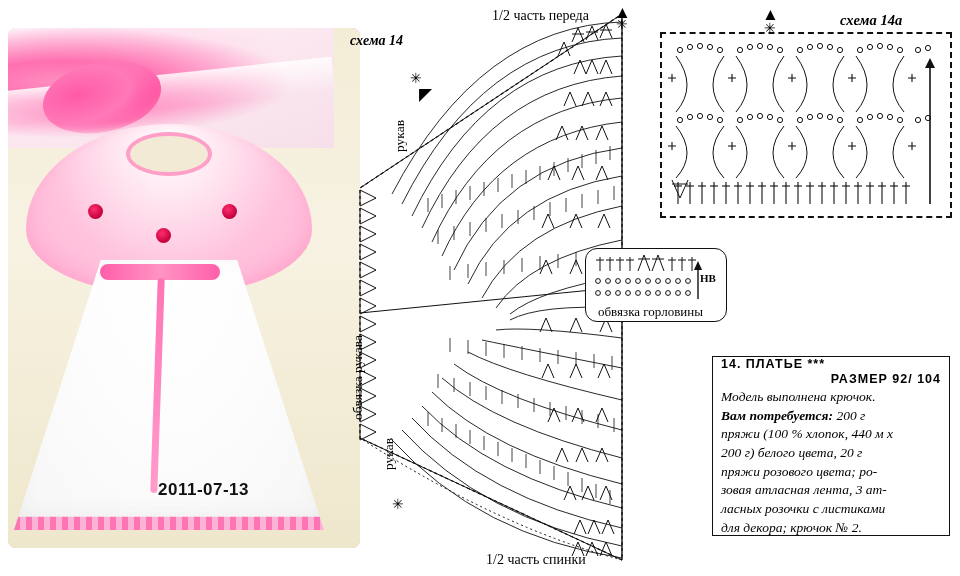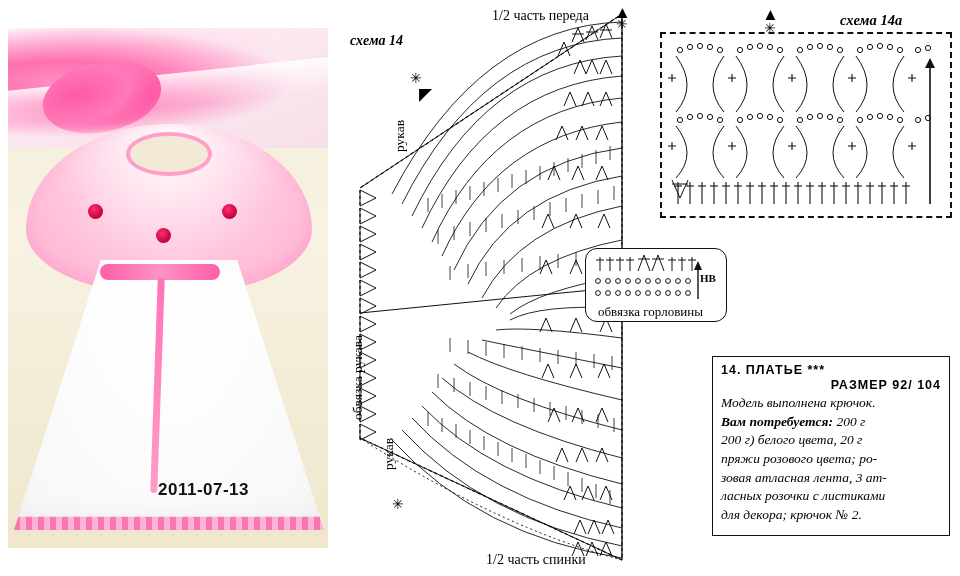--- a/index.html
+++ b/index.html
@@ -7,23 +7,24 @@
     width:960px;height:576px;
     background:#ffffff;
     font-family:"Liberation Serif", serif;
     overflow:hidden;
     position:relative;
   }
   .root{position:relative;width:960px;height:576px;}
 
   
   .photo{
-    position:absolute;left:8px;top:28px;width:320px;height:520px;
+    position:absolute;left:8px;top:28px;width:352px;height:520px;
     background:#c4b5fd;
     overflow:hidden;
+    border-radius:8px;
   }
   .photo .wallpaper{
     position:absolute;inset:0;
     background:
       linear-gradient(180deg,#f3edd6 0%,#f7f2e2 40%,#efe7cc 100%);
   }
   .photo .hanger{
     position:absolute;left:-6px;top:0px;width:332px;height:120px;
     background:
       radial-gradient(ellipse at 18% 45%, #ff8fc0 0%, #ff6fb0 22%, rgba(255,111,176,0) 60%),
@@ -109,21 +110,21 @@
   }
   
   .neckbox{
     position:absolute;left:585px;top:248px;width:140px;height:72px;
     border:1px solid #111;border-radius:12px;background:#fff;
   }
   
   .descbox{
     position:absolute;left:712px;top:356px;width:238px;height:180px;
     border:1px solid #111;background:#fff;
-    padding:6px 8px;box-sizing:border-box;
+    padding:0 8px;box-sizing:border-box;
   }
   .descbox .t1{font-family:"Liberation Sans",sans-serif;font-weight:bold;font-size:12.5px;letter-spacing:1px;}
   .descbox .t2{font-family:"Liberation Sans",sans-serif;font-weight:bold;font-size:12.5px;letter-spacing:1px;margin-top:1px;text-align:right;}
   .descbox p{margin:3px 0 0 0;font-size:13.5px;font-style:italic;line-height:1.16;}
   .descbox b{font-style:italic;}
 
   .arrowmark{position:absolute;font-size:17px;line-height:1;color:#000;}
 </style>
 </head>
 <body>
@@ -560,20 +561,21 @@
     </svg>
   </div>
   <span class="lbl" style="left:700px;top:272px;font-size:11px;font-weight:bold;">НВ</span>
   <span class="lbl" style="left:598px;top:304px;font-size:13px;">обвязка горловины</span>
 
   <div class="descbox">
     <div class="t1">14.  ПЛАТЬЕ   ***</div>
     <div class="t2">РАЗМЕР   92/ 104</div>
     <p>Модель выполнена крючок.</p>
     <p><b>Вам потребуется:</b><span> 200 г</span></p>
+    <p>пряжи (100 % хлопок, 440 м х</p>
     <p>200 г) белого цвета, 20 г</p>
     <p>пряжи розового цвета; ро-</p>
     <p>зовая атласная лента, 3 ат-</p>
     <p>ласных розочки с листиками</p>
     <p>для декора; крючок № 2.</p>
   </div>
 
 </div>
 
 </body></html>

